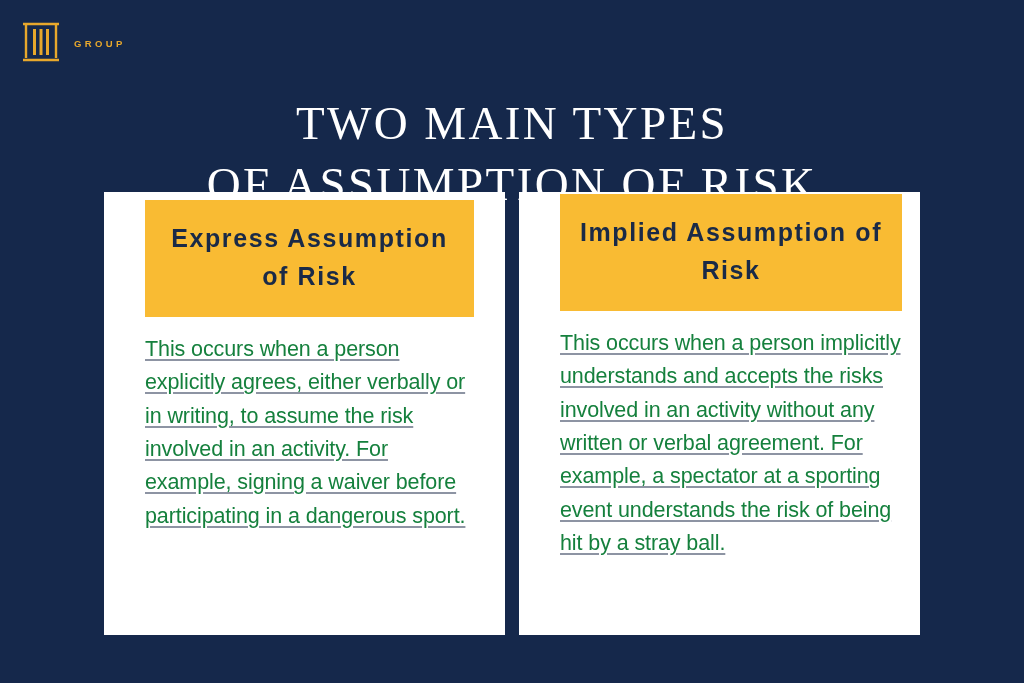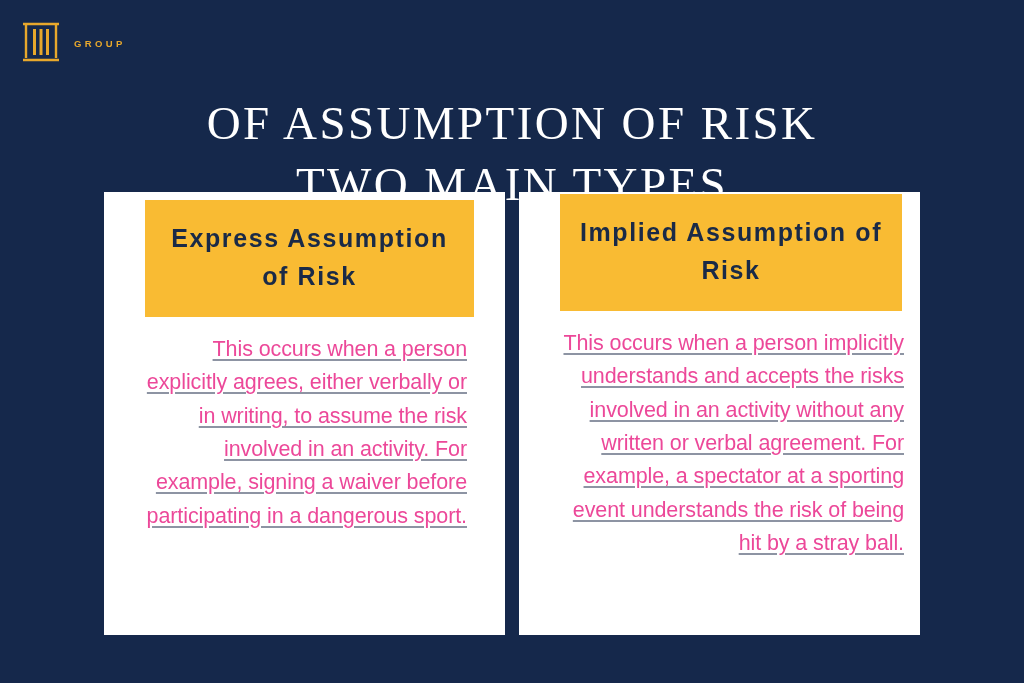--- a/index.html
+++ b/index.html
@@ -95,28 +95,27 @@
     font-weight: 700;
     letter-spacing: 1.6px;
     line-height: 1.5;
     box-sizing: border-box;
   }
   .card-header.right {
     margin: 2px 18px 0 41px;
   }
   .card-body {
     margin: 16px 38px 0 41px;
-    color: #ec4899;
+    color: #15803d;
     font-size: 21.5px;
     line-height: 1.55;
     text-decoration: underline;
     text-decoration-color: #8d94a3;
     text-underline-offset: 3px;
     letter-spacing: -0.1px;
-    text-align: right;
   }
   .card-body.right {
     margin-right: 16px;
   }
 </style>
 </head>
 <body>
 
 <div class="logo">
   <span class="logo-mark">
@@ -133,22 +132,22 @@
         <rect x="19.5" y="11" width="3" height="26"></rect>
       </g>
     </svg>
   </span>
   <span class="logo-text">
     <span class="logo-sub">GROUP</span>
   </span>
 </div>
 
 <h1 class="title">
+  <span>TWO MAIN TYPES</span>
   <span>OF ASSUMPTION OF RISK</span>
-  <span>TWO MAIN TYPES</span>
 </h1>
 
 <div class="cards">
 
   <div class="card">
     <div class="card-header">Express Assumption of Risk</div>
     <div class="card-body">This occurs when a person explicitly agrees, either verbally or in writing, to assume the risk involved in an activity. For example, signing a waiver before participating in a dangerous sport.</div>
   </div>
 
   <div class="card">

